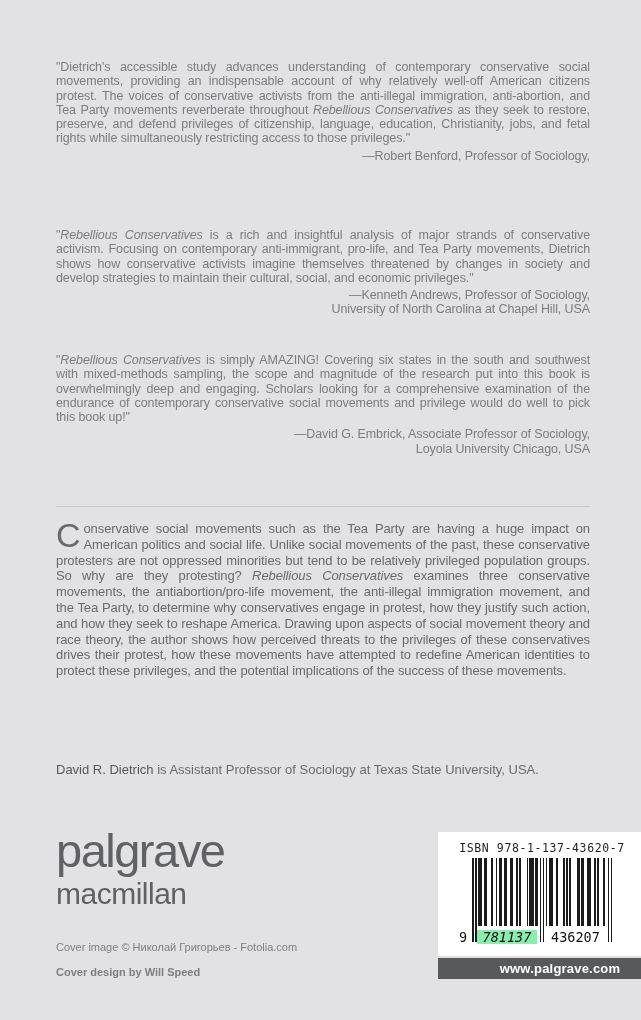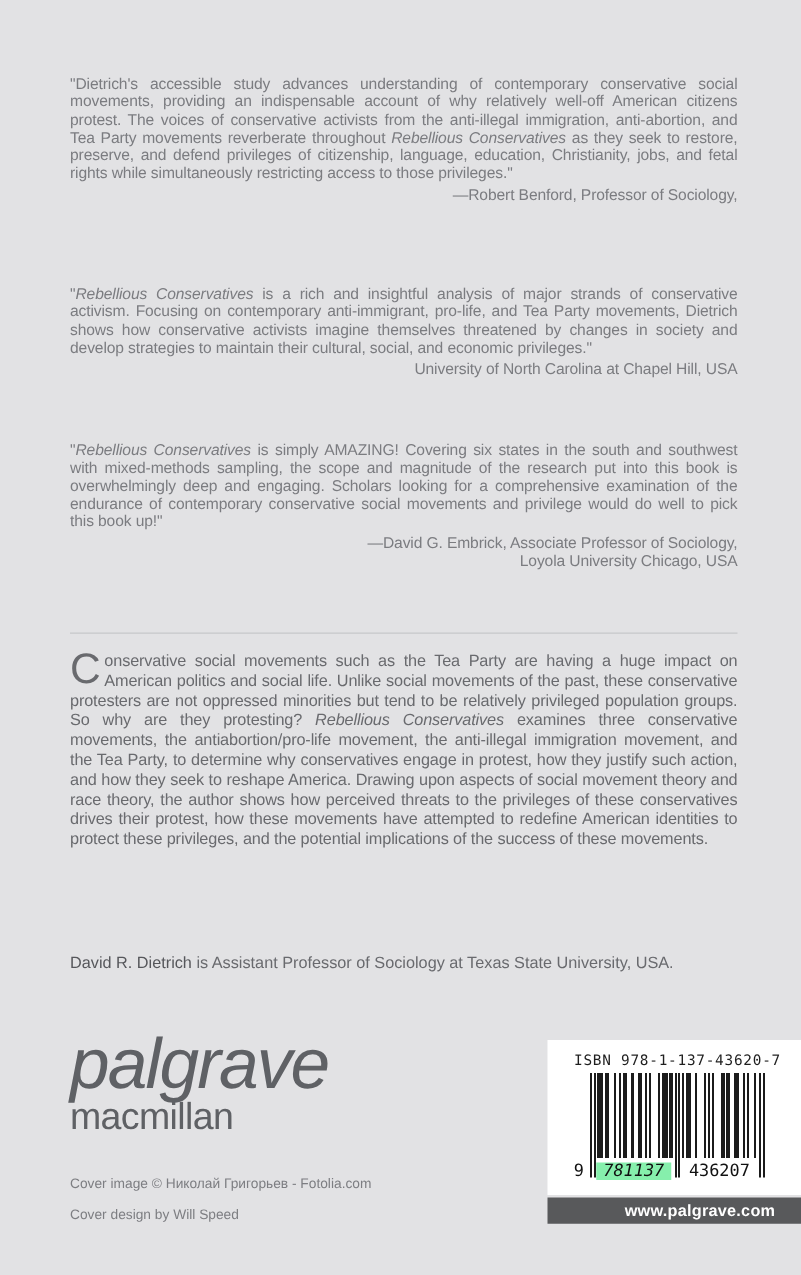--- a/index.html
+++ b/index.html
@@ -24,21 +24,21 @@
     font-size:13px;line-height:15.8px;letter-spacing:-0.1px;
     text-align:justify;
   }
   .dropcap{
     float:left;font-size:34px;line-height:27px;padding:1px 3px 0 0;
     color:var(--body-text,#696a6e);
   }
   .bio{color:var(--body-text,#696a6e);font-size:13px;line-height:16px;}
   .bio b{color:#56575b;font-weight:normal;}
   .logo{color:var(--logo,#5f6165);user-select:none;}
-  .logo .top{display:block;font-size:57px;line-height:46px;letter-spacing:-1.5px;font-style:italic;}
+  .logo .top{display:block;font-size:47px;line-height:46px;letter-spacing:-1.5px;}
   .logo .bottom{display:block;font-size:30px;line-height:40px;letter-spacing:-0.5px;}
   .credit{position:absolute;left:56px;color:#7d7e82;font-size:11px;line-height:13px;}
   .isbn-box{
     position:absolute;left:438px;top:832px;width:208px;height:124px;
     background:#ffffff;
   }
   .isbn-label{
     margin-top:9px;text-align:center;color:#1f1f1f;
     font-family:"DejaVu Sans Mono",monospace;
     font-size:11.5px;letter-spacing:0.6px;white-space:nowrap;
@@ -71,20 +71,21 @@
   <div class="col quote" style="top:60px;">
     <span class="body"><span>"Dietrich's accessible study advances understanding of contemporary conservative social movements, providing an indispensable account of why relatively well-off American citizens protest. The voices of conservative activists from the anti-illegal immigration, anti-abortion, and Tea Party movements reverberate throughout </span><i>Rebellious Conservatives</i><span> as they seek to restore, preserve, and defend privileges of citizenship, language, education, Christianity, jobs, and fetal rights while simultaneously restricting access to those privileges."</span></span>
     <span class="attrib">
       <span style="display:block;">—Robert Benford, Professor of Sociology,</span>
     </span>
   </div>
 
   <div class="col quote" style="top:228px;">
     <span class="body"><span>"</span><i>Rebellious Conservatives</i><span> is a rich and insightful analysis of major strands of conservative activism. Focusing on contemporary anti-immigrant, pro-life, and Tea Party movements, Dietrich shows how conservative activists imagine themselves threatened by changes in society and develop strategies to maintain their cultural, social, and economic privileges."</span></span>
     <span class="attrib">
+      <span style="display:block;">—Kenneth Andrews, Professor of Sociology,</span>
       <span style="display:block;">University of North Carolina at Chapel Hill, USA</span>
     </span>
   </div>
 
   <div class="col quote" style="top:353px;">
     <span class="body"><span>"</span><i>Rebellious Conservatives</i><span> is simply AMAZING! Covering six states in the south and southwest with mixed-methods sampling, the scope and magnitude of the research put into this book is overwhelmingly deep and engaging. Scholars looking for a comprehensive examination of the endurance of contemporary conservative social movements and privilege would do well to pick this book up!"</span></span>
     <span class="attrib">
       <span style="display:block;">—David G. Embrick, Associate Professor of Sociology,</span>
       <span style="display:block;">Loyola University Chicago, USA</span>
     </span>
@@ -99,21 +100,21 @@
   <div class="col bio" style="top:762px;">
     <b>David R. Dietrich</b><span> is Assistant Professor of Sociology at Texas State University, USA.</span>
   </div>
 
   <div class="col logo" style="top:828px;">
     <span class="top">palgrave</span>
     <span class="bottom">macmillan</span>
   </div>
 
   <div class="credit" style="top:941px;">Cover image © Николай Григорьев - Fotolia.com</div>
-  <div class="credit" style="top:966px;">Cover design by Will Speed</div>
+  <div class="credit" style="top:966px;font-weight:bold;">Cover design by Will Speed</div>
 
   <div class="isbn-box">
     <div class="isbn-label">ISBN 978-1-137-43620-7</div>
     <div class="barcode-unit">
       <svg width="140" height="84" viewBox="0 0 140 84" xmlns="http://www.w3.org/2000/svg">
           <rect x="0.00" y="0" width="1.59" height="84"></rect>
           <rect x="2.95" y="0" width="1.59" height="84"></rect>
           <rect x="5.89" y="0" width="1.59" height="68"></rect>
           <rect x="7.37" y="0" width="1.59" height="68"></rect>
           <rect x="8.84" y="0" width="1.59" height="68"></rect>

